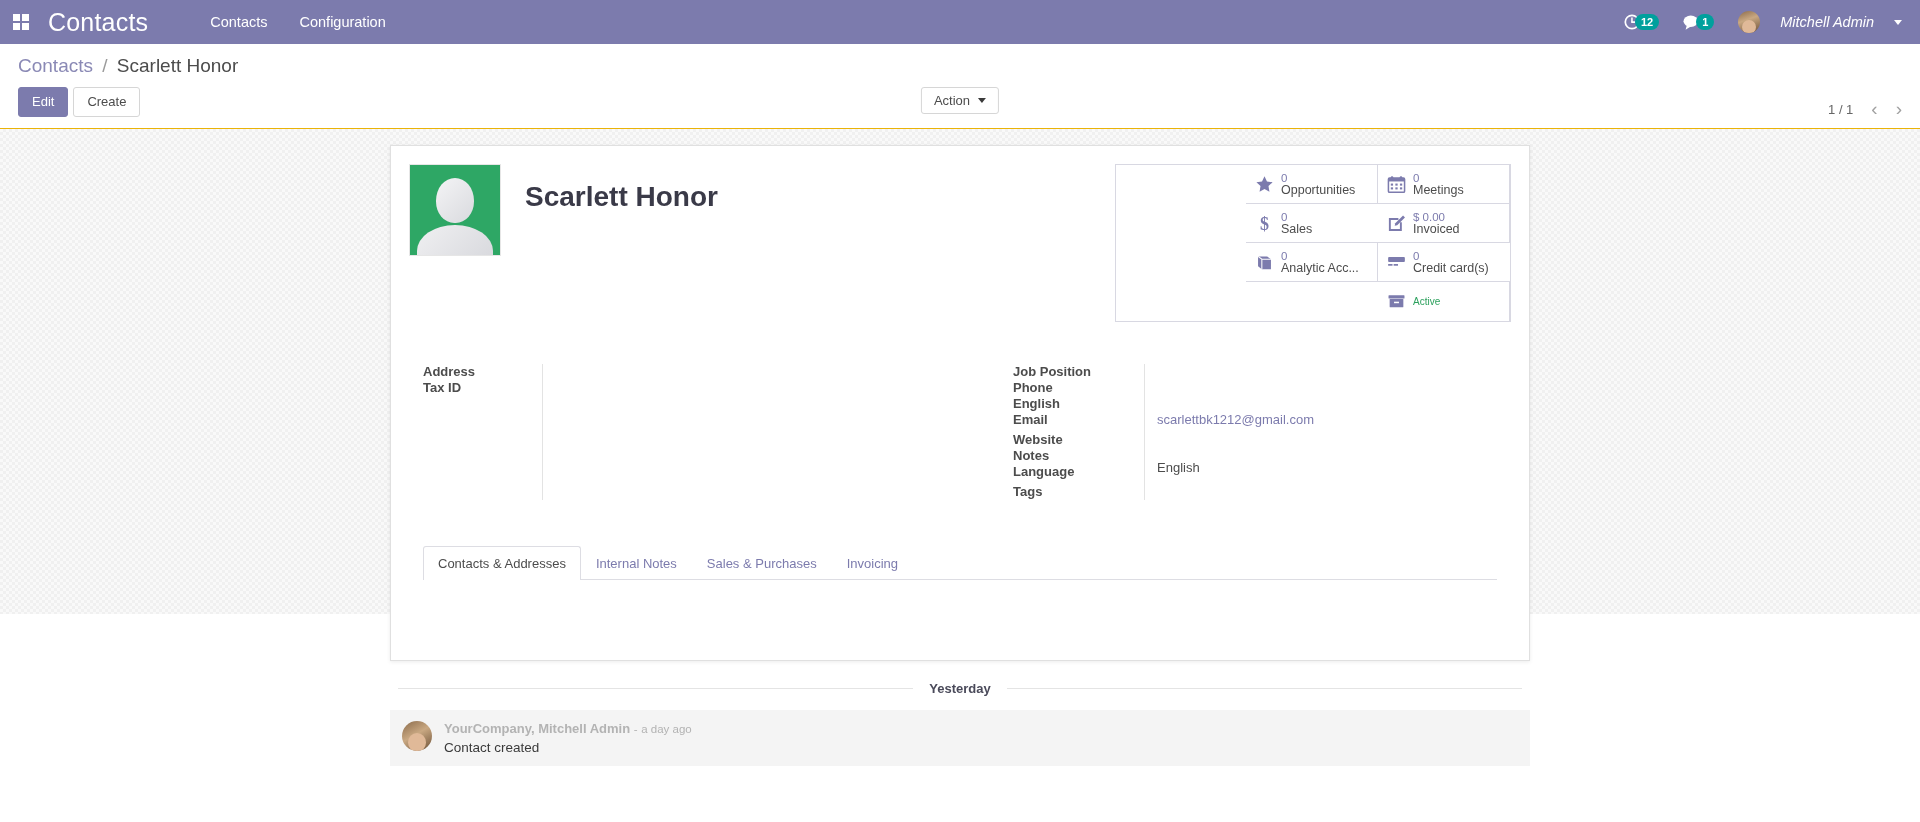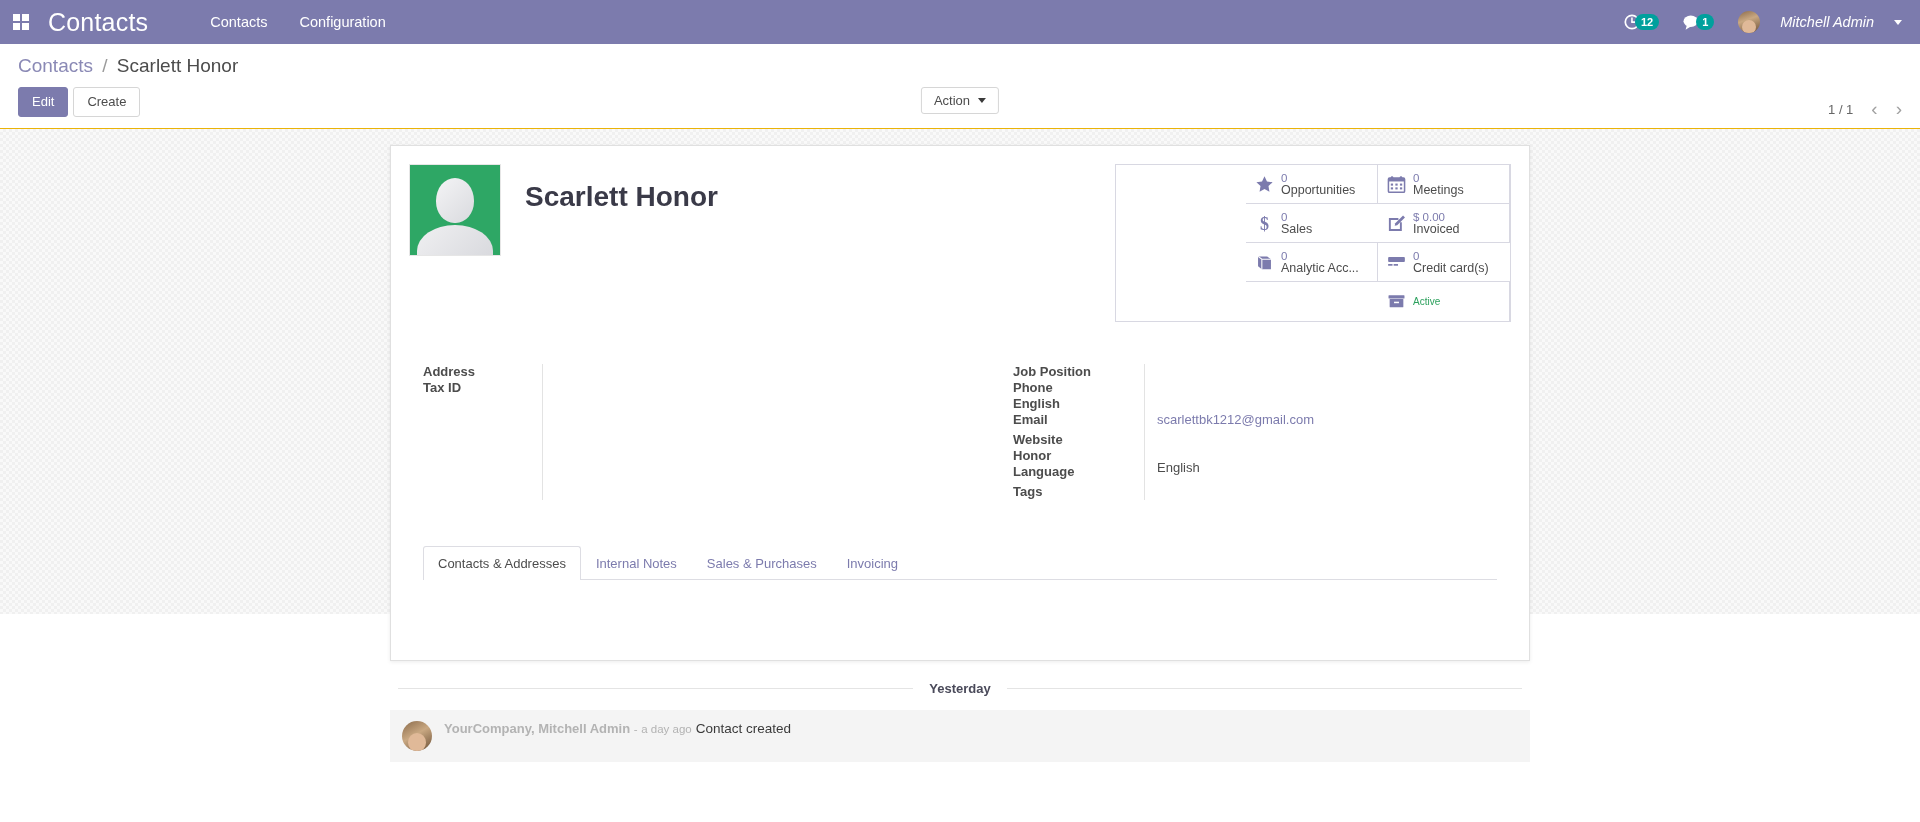--- a/index.html
+++ b/index.html
@@ -395,21 +395,21 @@
     background: linear-gradient(150deg,#8a6a4a 0%, #c9a882 45%, #6b4f35 100%);
     flex-shrink: 0;
     position: relative;
     overflow: hidden;
   }
   .msg-avatar::after {
     content:''; position:absolute; left:6px; top:12px;
     width:18px; height:19px; border-radius:50%;
     background:#e0b998;
   }
-  .msg-body { display: flex; flex-direction: row; gap: 4px; }
+  .msg-body { display: flex; flex-direction: column; gap: 4px; }
   .msg-head { font-size: 13px; }
   .msg-author { color: #b3b3b3; font-weight: bold; }
   .msg-time { color: #b3b3b3; font-size: 11.5px; }
   .msg-text { font-size: 13.5px; color: #3a3a3a; }
 </style>
 </head>
 <body>
 
 <div class="navbar">
   <div class="apps-menu">
@@ -611,21 +611,21 @@
         </div>
       </div>
 
       <div class="field-col right">
         <div class="label-col wide">
           <div class="f-label">Job Position</div>
           <div class="f-label">Phone</div>
           <div class="f-label">English</div>
           <div class="f-label">Email</div>
           <div class="f-label gap-top">Website</div>
-          <div class="f-label">Honor</div>
+          <div class="f-label">Notes</div>
           <div class="f-label">Language</div>
           <div class="f-label gap-top">Tags</div>
         </div>
         <div class="value-col">
           <div class="f-value blank">&nbsp;</div>
           <div class="f-value blank">&nbsp;</div>
           <div class="f-value blank">&nbsp;</div>
           <div class="f-value link">scarlettbk1212@gmail.com</div>
           <div class="f-value blank gap-top">&nbsp;</div>
           <div class="f-value blank">&nbsp;</div>

